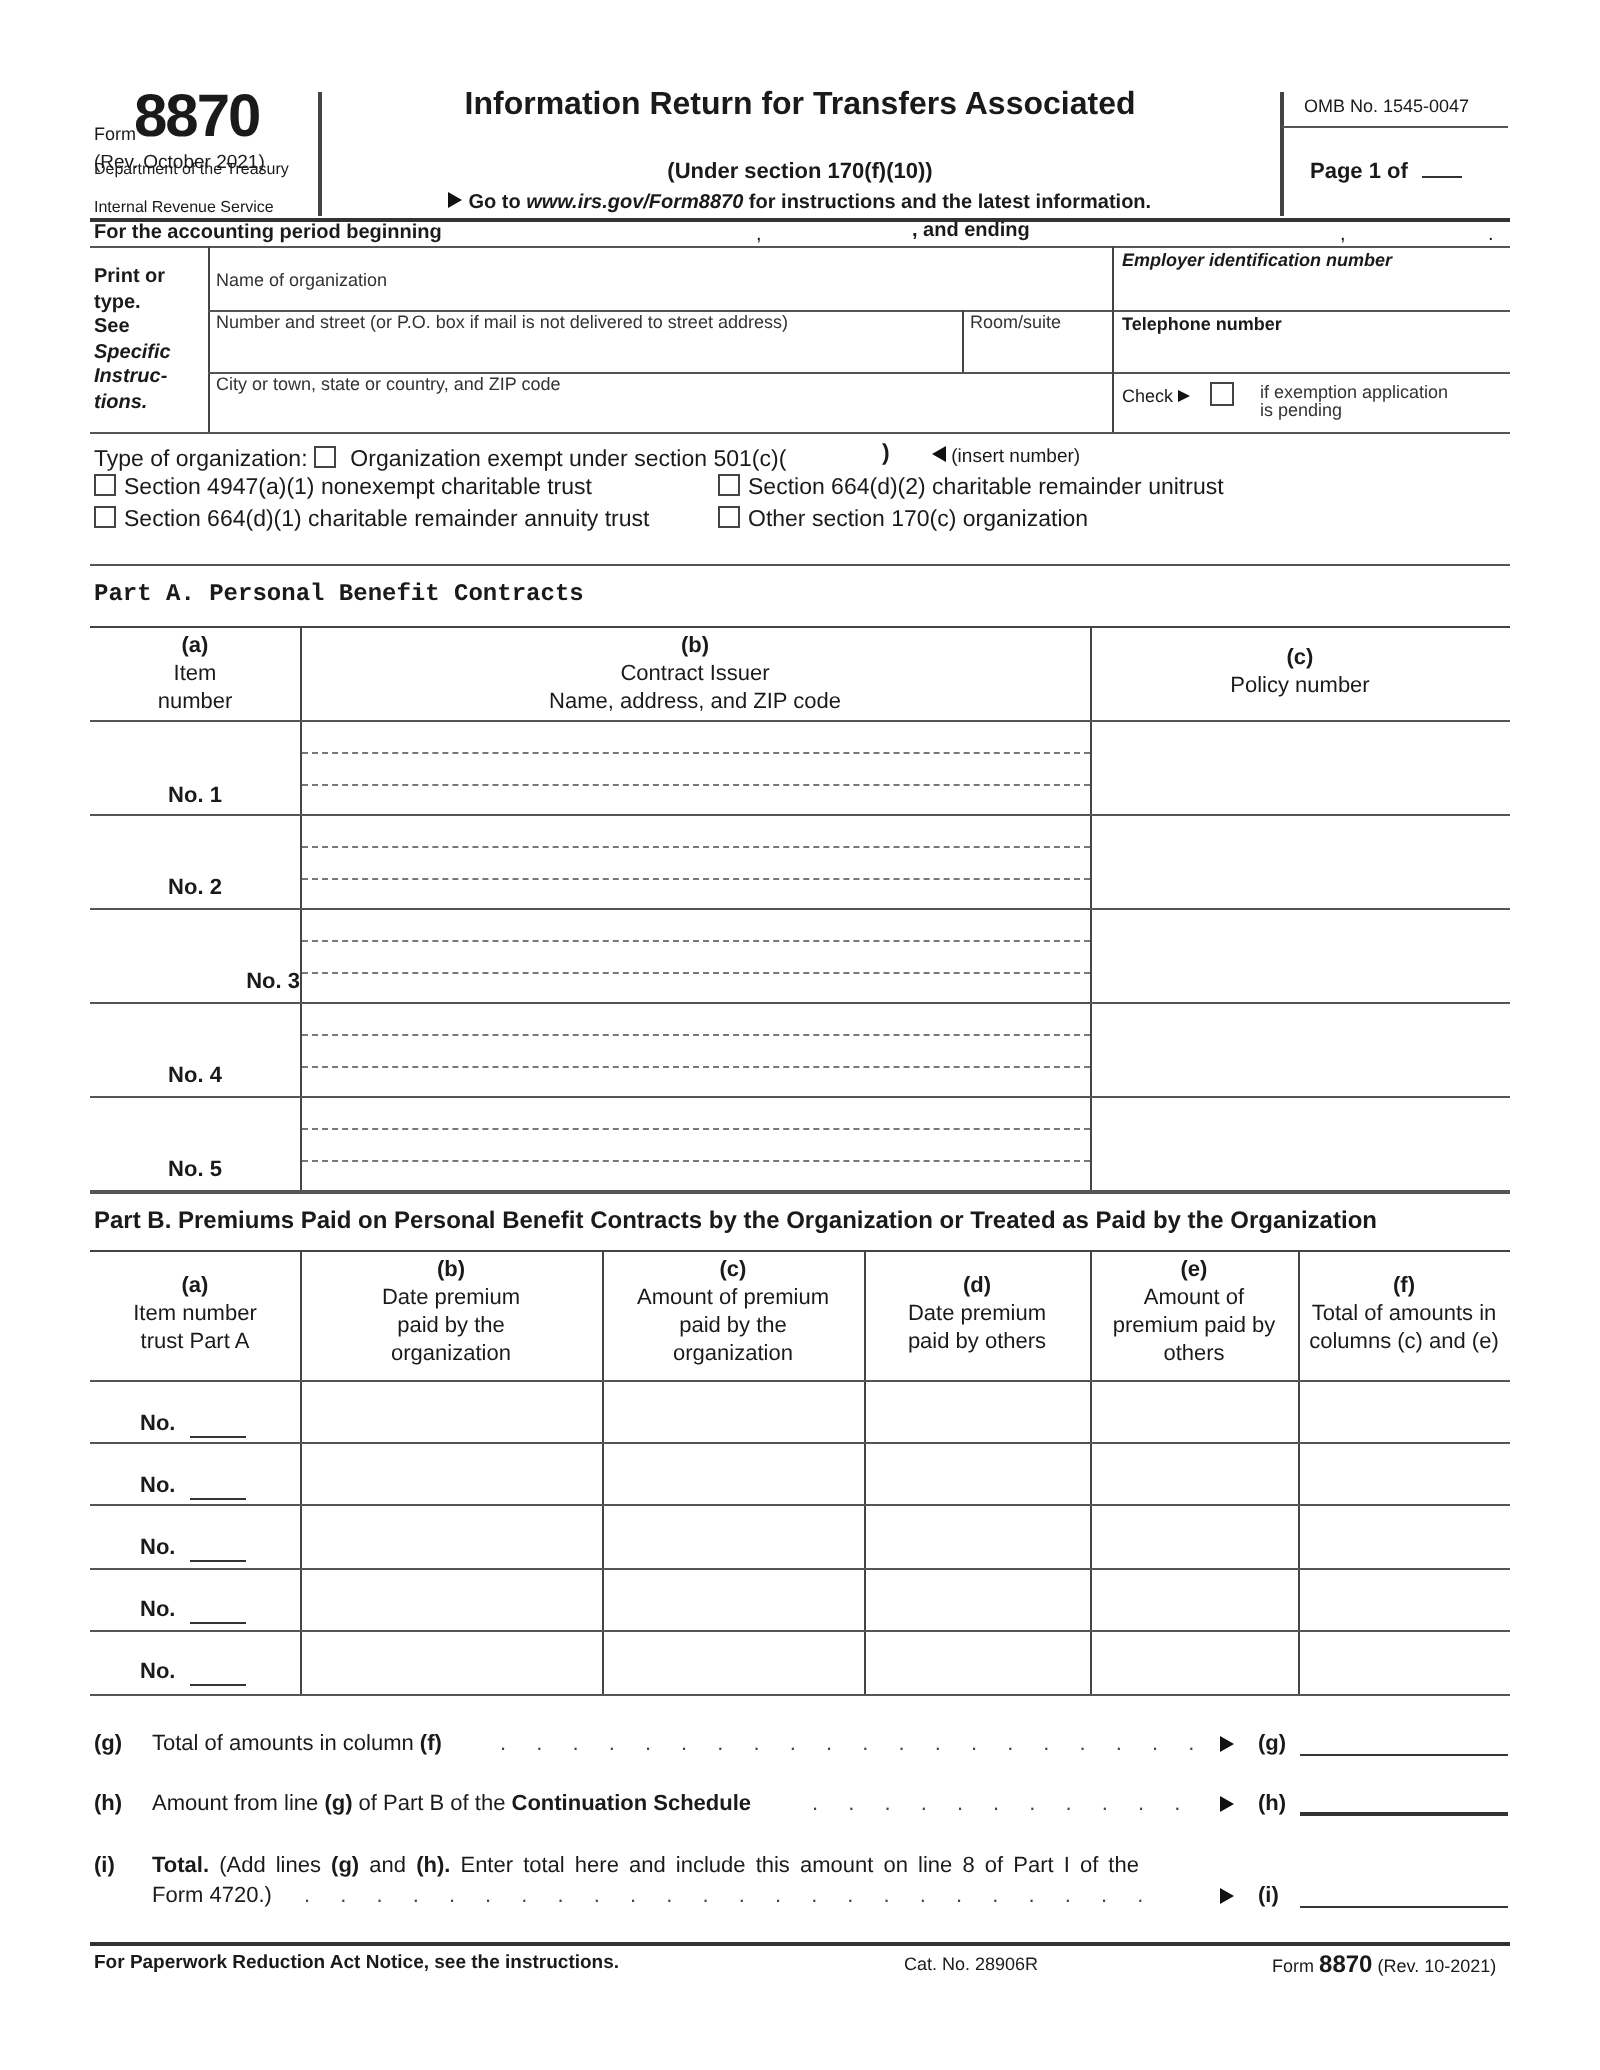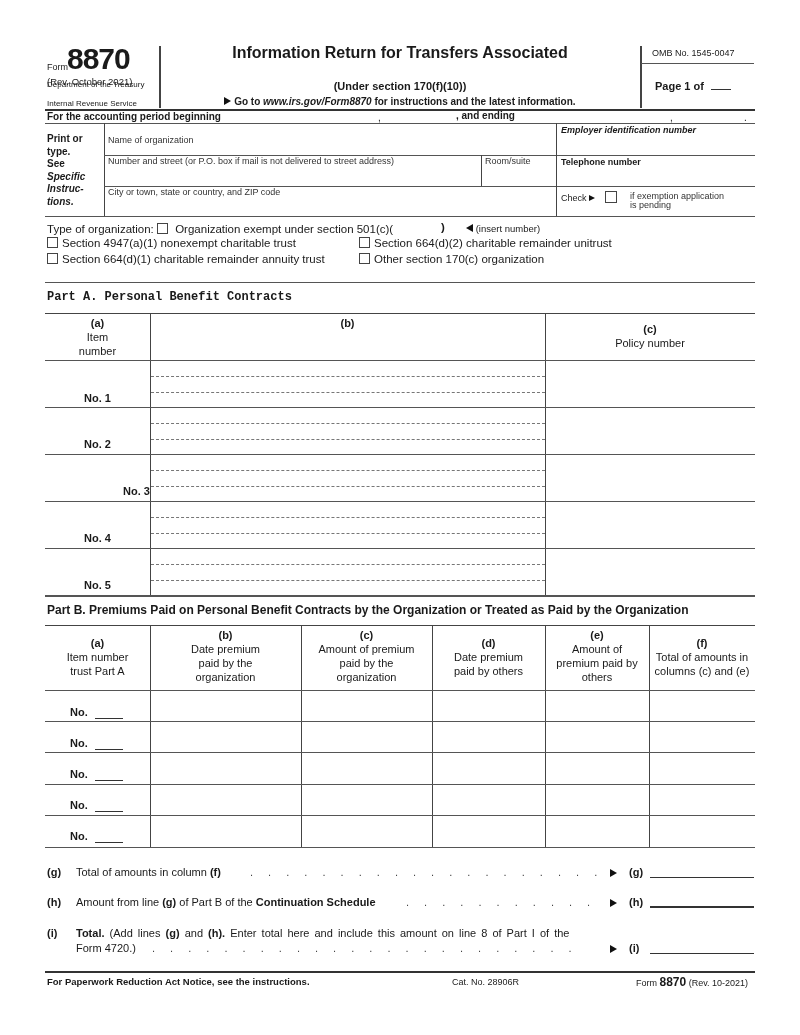--- a/index.html
+++ b/index.html
@@ -148,20 +148,22 @@
   <div class="vline" style="left:150px;top:313px;height:282px;"></div>
   <div class="vline" style="left:545px;top:313px;height:282px;"></div>
 
   <div class="abs center" style="left:45px;top:316px;width:105px;font-size:11px;line-height:14px;">
     <div class="bold">(a)</div>
     <div>Item</div>
     <div>number</div>
   </div>
   <div class="abs center" style="left:150px;top:316px;width:395px;font-size:11px;line-height:14px;">
     <div class="bold">(b)</div>
+    <div>Contract Issuer</div>
+    <div>Name, address, and ZIP code</div>
   </div>
   <div class="abs center" style="left:545px;top:322px;width:210px;font-size:11px;line-height:14px;">
     <div class="bold">(c)</div>
     <div>Policy number</div>
   </div>
 
   <div class="hline" style="left:45px;top:360px;width:710px;"></div>
 
   <div>
     <div class="abs bold center" style="left:45px;top:392px;width:105px;font-size:11px;">No. 1</div>

